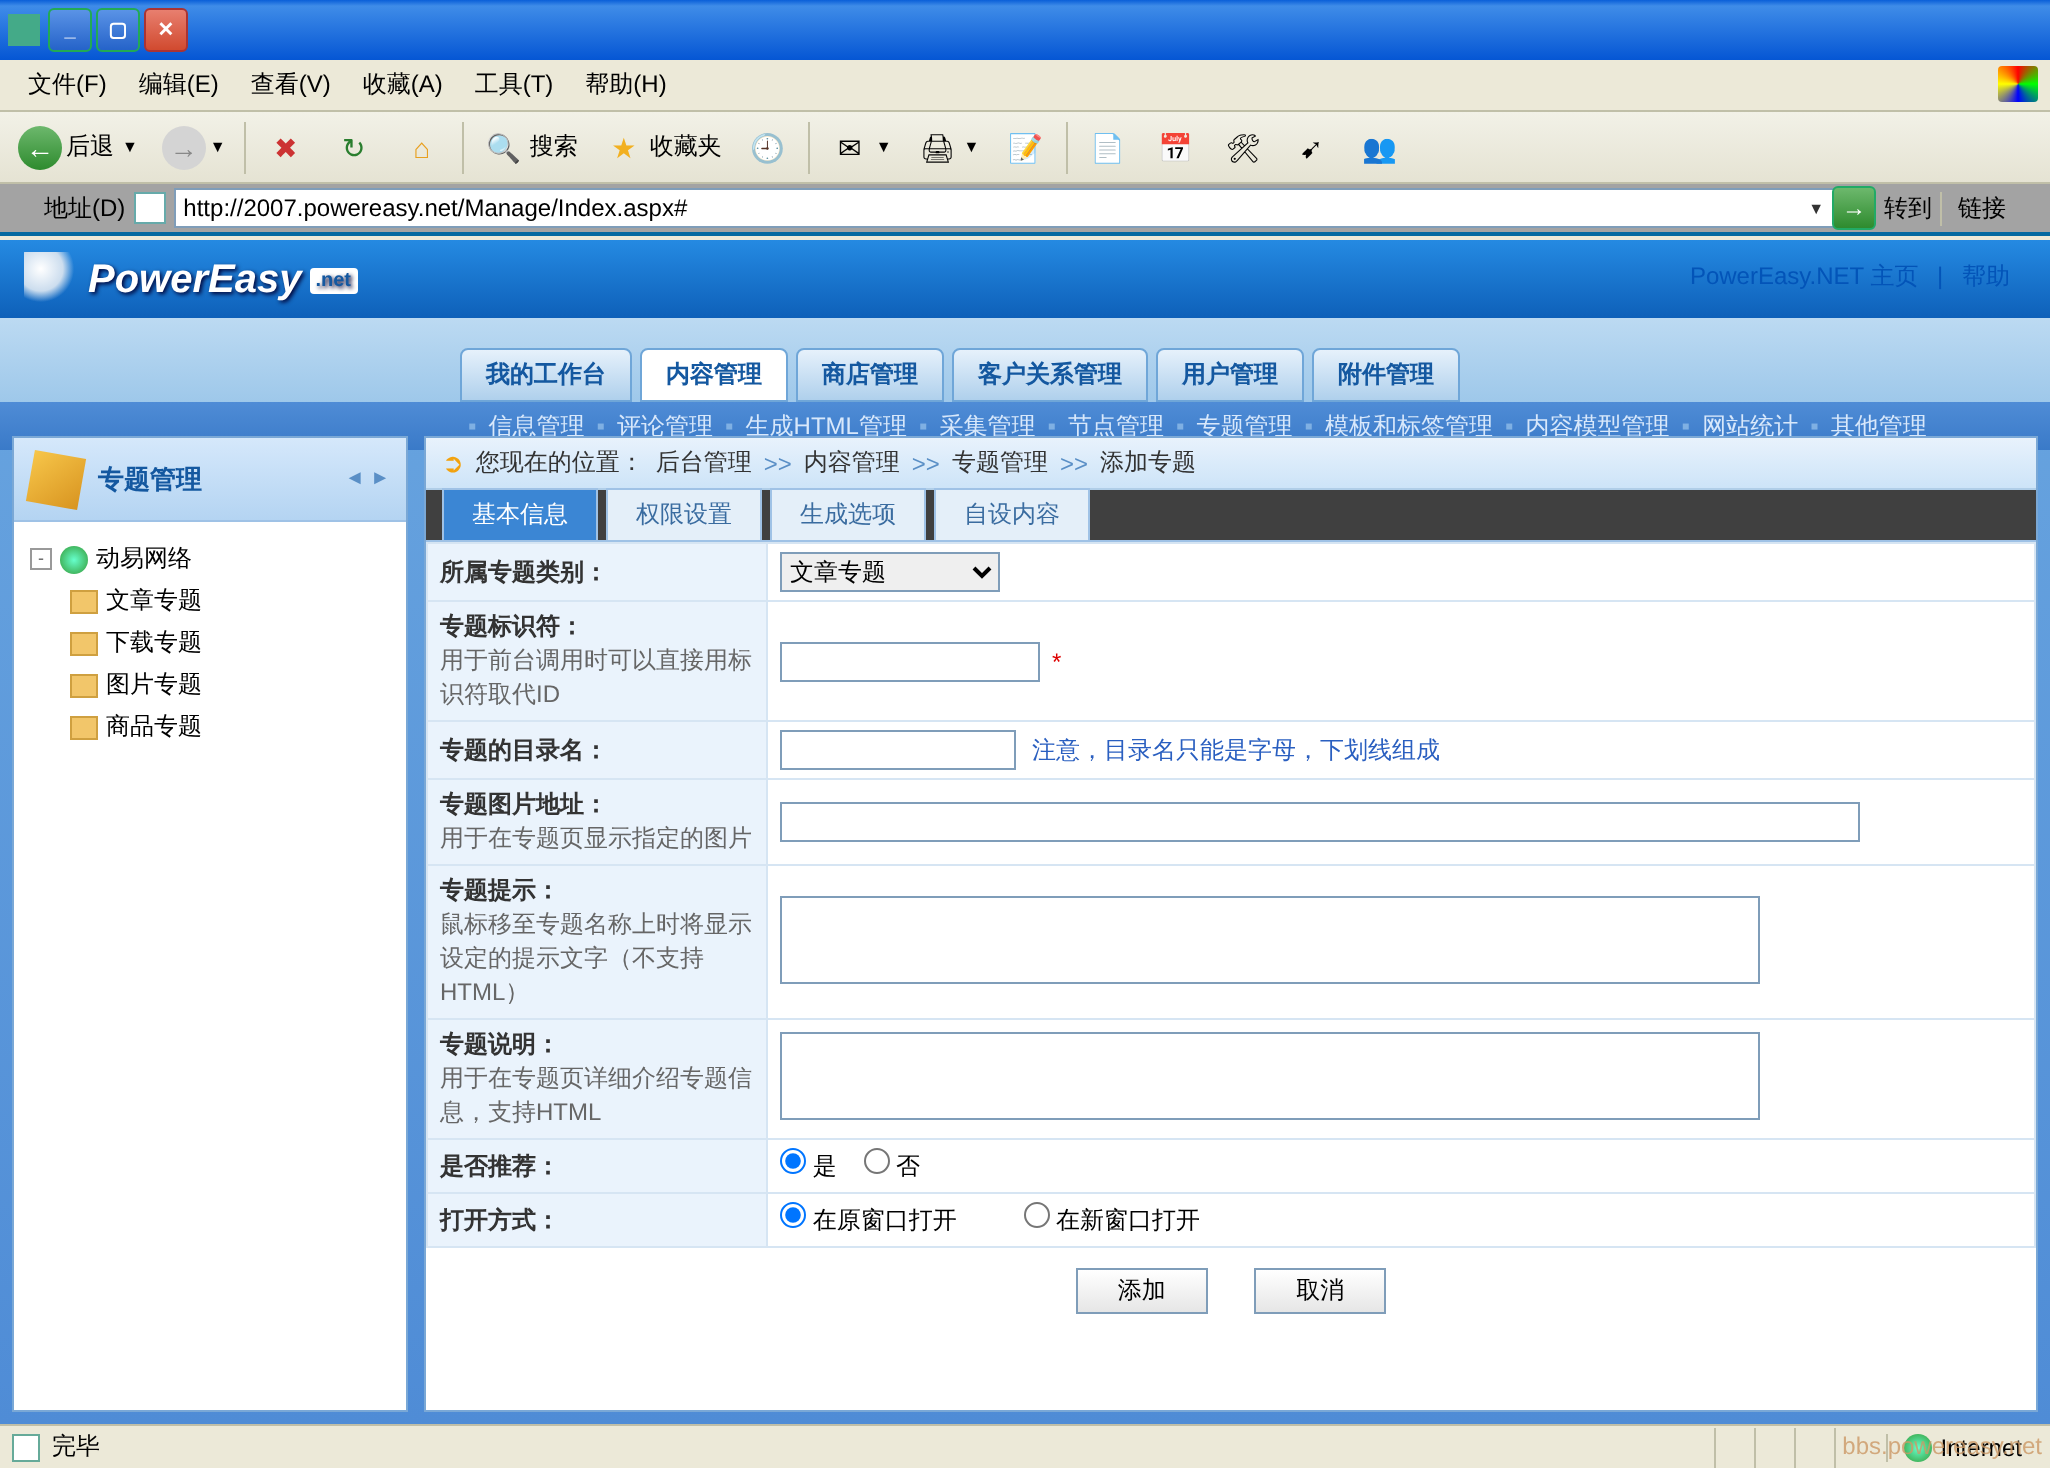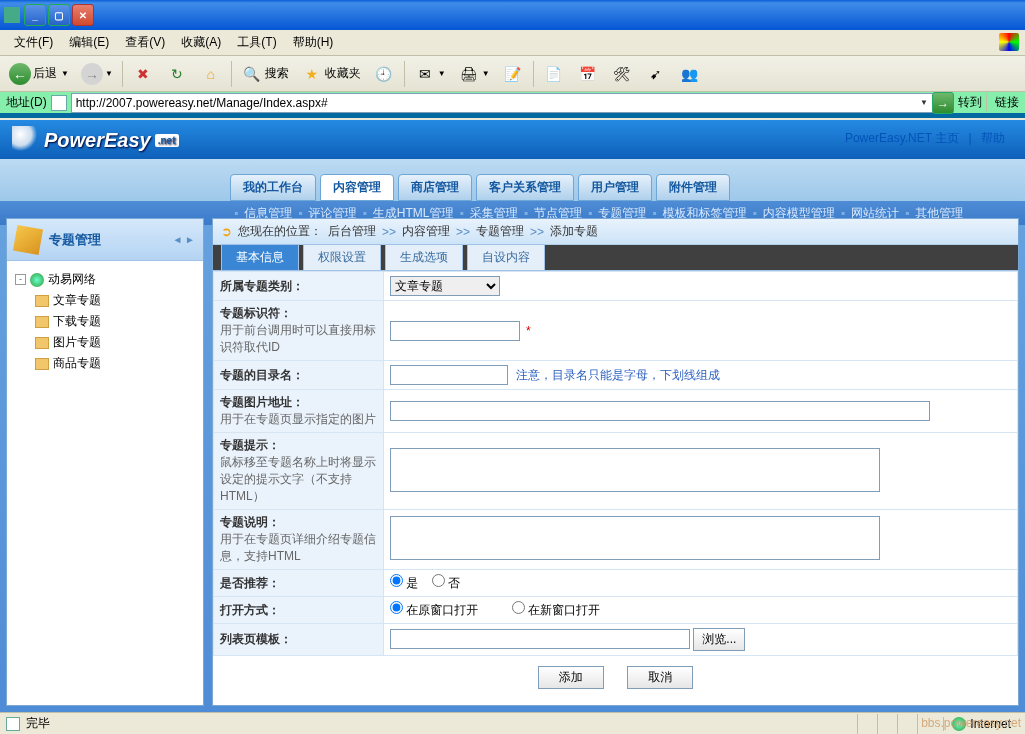--- a/index.html
+++ b/index.html
@@ -18,21 +18,21 @@
 .menubar span { padding: 2px 8px; white-space: nowrap; }
 .menubar .win-logo { position: absolute; right: 6px; top: 3px; width: 20px; height: 18px; background: conic-gradient(#f00,#0f0,#00f,#ff0,#f00); border-radius:2px; }
 
 
 .toolbar { height: 36px; background: linear-gradient(#f2f1e7,#e5e3d3); display: flex; align-items: center; padding: 0 4px; border-bottom: 1px solid #c0bfa8; gap: 2px; }
 .tb-btn { display: flex; align-items: center; padding: 2px 4px; gap: 2px; border: 1px solid transparent; }
 .tb-icon { width: 22px; height: 22px; border-radius: 50%; display:inline-flex; align-items:center; justify-content:center; font-size:14px; }
 .sep { width: 1px; height: 26px; background: #c0bfa8; margin: 0 2px; }
 
 
-.addrbar { height: 26px; background: #86efac; display: flex; align-items: center; padding: 0 6px; border-bottom: 5px solid #0369a1; gap: 4px; }
+.addrbar { height: 26px; background: #a3a3a3; display: flex; align-items: center; padding: 0 22px; border-bottom: 2px solid #0369a1; gap: 4px; }
 .addrbar input { flex: 1; height: 20px; border: 1px solid #7f9db9; padding: 0 24px 0 4px; font-size: 12px; background:#fff; }
 .addrbar .go-btn { width: 22px; height: 22px; background: linear-gradient(#6db86d,#2e8b2e); border:1px solid #2a6; border-radius:3px; color:#fff; display:flex; align-items:center; justify-content:center; }
 
 
 .content-wrap { position: absolute; top: 120px; bottom: 22px; left: 0; right: 0; background: linear-gradient(to bottom,#6aa6e0,#4f8cd6); padding: 0; }
 
 
 .app-header { height: 40px; background: linear-gradient(to bottom,#258ae2,#0d5fb8); display: flex; align-items: center; padding: 0 12px; }
 .logo { color:#fff; font-size:20px; font-weight:bold; font-style:italic; font-family:Arial; text-shadow:1px 1px 2px #003; display:flex; align-items:center; gap:4px;}
 .logo-icon { width:28px; height:28px; background:radial-gradient(circle at 30% 30%,#fff,#cde 40%,transparent 60%); position:relative; }
@@ -339,24 +339,20 @@
             </td>
           </tr>
           <tr>
             <td class="label">打开方式：</td>
             <td>
               <label><input type="radio" name="op" checked="" style=""> <span>在原窗口打开</span></label>
               &nbsp;&nbsp;&nbsp;&nbsp;&nbsp;&nbsp;&nbsp;&nbsp;
               <label><input type="radio" name="op" style=""> <span>在新窗口打开</span></label>
             </td>
           </tr>
-          <tr>
-            <td class="label">列表页模板：</td>
-            <td><input type="text" style="width: 300px;"> <button class="xbtn" style="margin:0;padding:2px 8px;">浏览...</button></td>
-          </tr>
         </tbody>
           </table>
         <div class="btn-row">
           <button class="xbtn">添加</button>
           <button class="xbtn">取消</button>
         </div>
       </div>
     </div>
   </div>
 </div>

